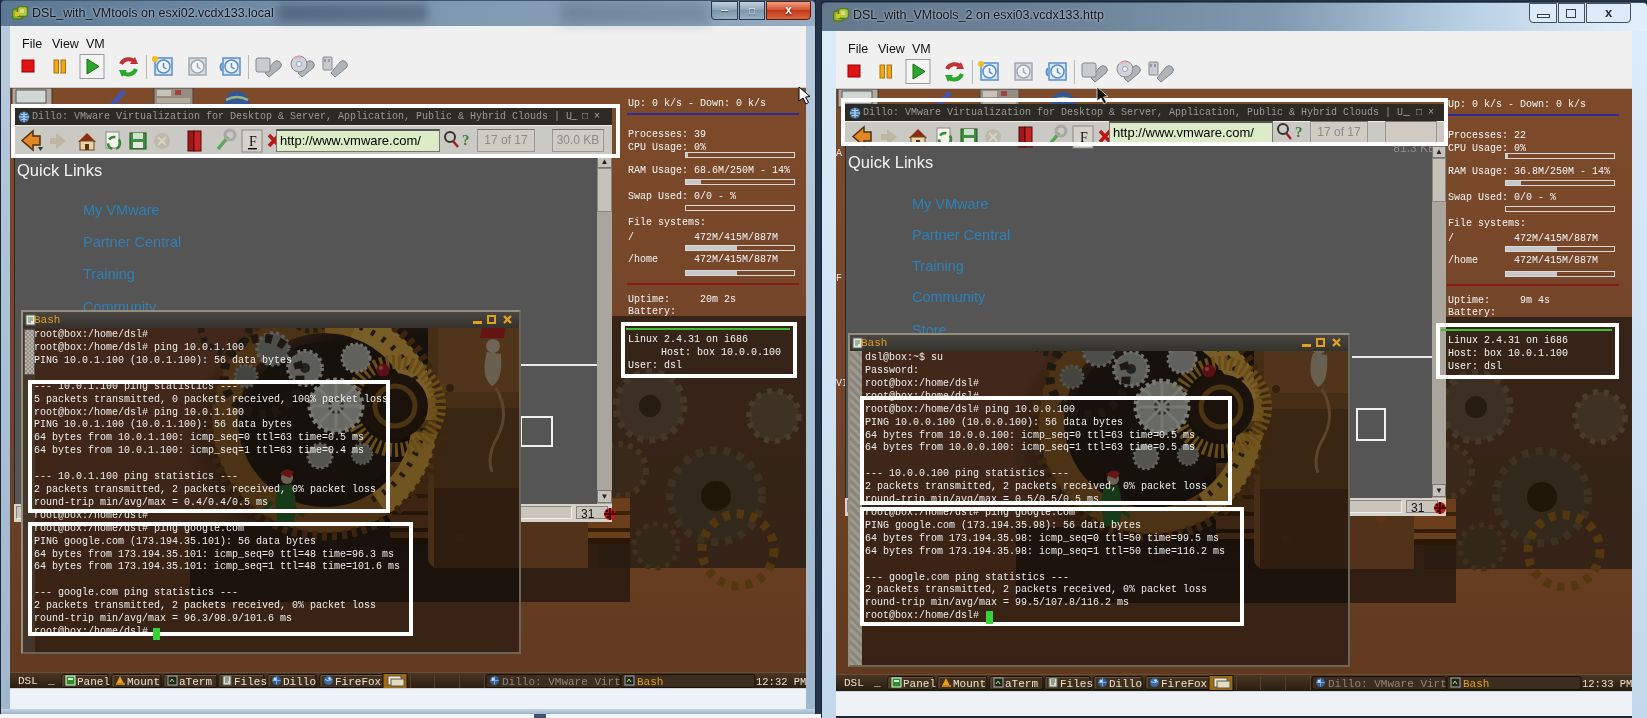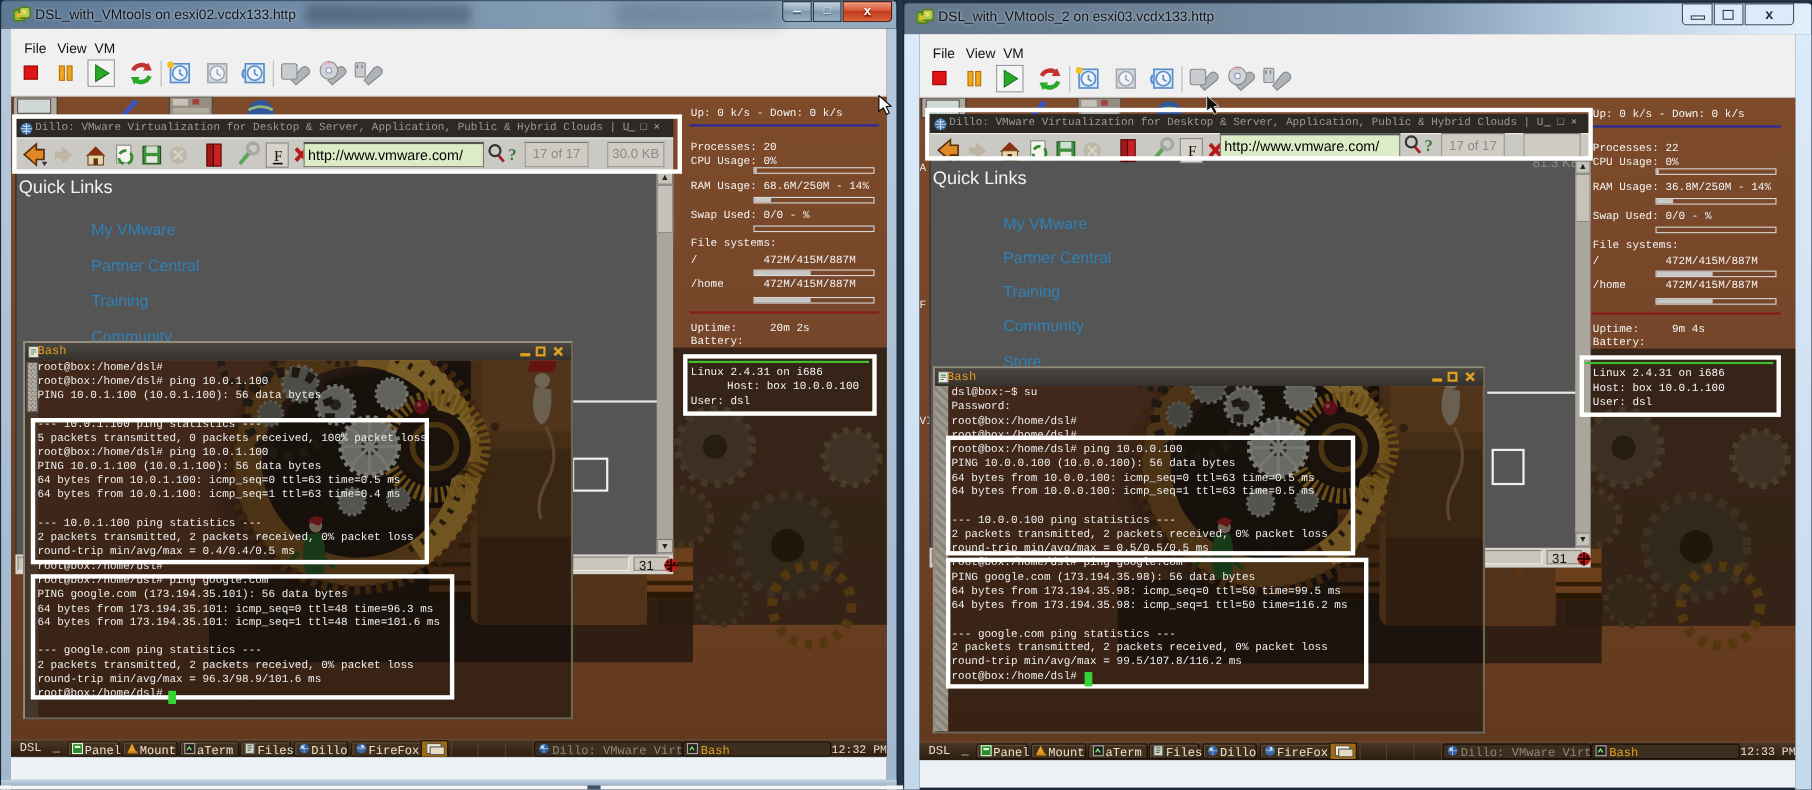--- a/index.html
+++ b/index.html
@@ -111,21 +111,21 @@
 </svg>
 
 <div class="a" style="left:0px;top:-1px;width:816px;height:719px;background:#1c2836"></div>
 <div class="a" style="left:1px;top:0px;width:814px;height:26px;background:linear-gradient(90deg,#5c7894 0%,#6c87a2 25%,#7d98b0 55%,#89a1b8 75%,#94acc2 100%);border-top:1px solid #42566c;border-radius:4px 4px 0 0"></div>
 <svg class="a" style="left:12px;top:6px" width="16" height="16">
     <rect x="0.5" y="3" width="10" height="10" rx="2.5" fill="#8cb832" stroke="#5a7a1a" stroke-width="1.5"></rect>
     <rect x="5.5" y="0.5" width="10" height="10" rx="2.5" fill="#a8cc50" stroke="#5a7a1a" stroke-width="1.5"></rect>
     <rect x="3" y="6" width="4" height="4" fill="#e8c020"></rect>
     <rect x="8" y="3" width="4" height="4" fill="#f0d860"></rect>
   </svg>
-<div class="a" style="left:32px;top:6px;font-size:12.5px;color:#10161c;text-shadow:0 0 3px rgba(255,255,255,0.7)">DSL_with_VMtools on esxi02.vcdx133.http</div>
+<div class="a" style="left:32px;top:6px;font-size:12.5px;color:#10161c;text-shadow:0 0 3px rgba(255,255,255,0.7)">DSL_with_VMtools on esxi02.vcdx133.local</div>
 <div class="a" style="left:711px;top:1px;width:27px;height:19px;background:linear-gradient(#c3d2e0,#8fa6ba 45%,#7e97ad 50%,#98aec2);border:1px solid #2a3a4a;border-radius:0 0 0 4px;color:#fff;font-size:13px;text-align:center;line-height:15px;text-shadow:0 1px 1px #345">–</div>
 <div class="a" style="left:739px;top:1px;width:26px;height:19px;background:linear-gradient(#c3d2e0,#8fa6ba 45%,#7e97ad 50%,#98aec2);border:1px solid #2a3a4a;font-size:10px;color:#fff;text-align:center;line-height:17px;text-shadow:0 1px 1px #345">□</div>
 <div class="a" style="left:766px;top:1px;width:45px;height:19px;background:linear-gradient(#f0a080,#d65436 45%,#c23a1a 50%,#d8643c);border:1px solid #5a1c0a;border-radius:0 0 4px 0;color:#fff;font-weight:bold;font-size:12px;text-align:center;line-height:17px;text-shadow:0 1px 2px #600">x</div>
 <div class="a" style="left:1px;top:26px;width:9px;height:692px;background:linear-gradient(#b7c9dd,#9fb6cc)"></div>
 <div class="a" style="left:806px;top:26px;width:9px;height:692px;background:linear-gradient(#b7c9dd,#9fb6cc)"></div>
 <div class="a" style="left:10px;top:26px;width:796px;height:62px;background:#f0f0f0;border-bottom:1px solid #c8c8c8"></div>
 <div class="a" style="left:22px;top:37px;font-size:12.5px;color:#111">File</div>
 <div class="a" style="left:52px;top:37px;font-size:12.5px;color:#111">View</div>
 <div class="a" style="left:86px;top:37px;font-size:12.5px;color:#111">VM</div>
 <svg class="a" style="left:14px;top:53px" width="340" height="28">
@@ -171,21 +171,21 @@
       <path d="M 100 16 L 112 2 L 116 5 L 104 18 Z" fill="#3858c8"></path>
       <rect x="144" y="0" width="39" height="17" fill="#98948c" stroke="#444"></rect>
       <rect x="147" y="2" width="14" height="6" fill="#d0d0c8"></rect>
       <rect x="165" y="2" width="6" height="5" fill="#a84040"></rect>
       <rect x="147" y="10" width="33" height="5" fill="#b8b4ac"></rect>
       <circle cx="227" cy="15" r="12" fill="#2858a8"></circle>
       <path d="M 216 12 q 11 -6 22 0 M 216 18 q 11 6 22 0" stroke="#9fc07f" fill="none" stroke-width="2.5"></path>
     </svg>
     <div class="a mono" style="left:618px;top:10px;font-size:10px;color:#f4f4f4;white-space:pre">Up: 0 k/s - Down: 0 k/s</div>
     <div class="a" style="left:617px;top:25px;width:172px;height:2px;background:#2a2a9a"></div>
-    <div class="a mono" style="left:618px;top:41px;font-size:10px;color:#f4f4f4;white-space:pre">Processes: 20</div>
+    <div class="a mono" style="left:618px;top:41px;font-size:10px;color:#f4f4f4;white-space:pre">Processes: 39</div>
     <div class="a mono" style="left:618px;top:54px;font-size:10px;color:#f4f4f4;white-space:pre">CPU Usage: 0%</div>
     <div class="a" style="left:675px;top:64px;width:110px;height:6px;border:1px solid #d8d8d8">
       <div style="height:100%;width:2%;background:#c8c8c8"></div>
     </div>
     <div class="a mono" style="left:618px;top:77px;font-size:10px;color:#f4f4f4;white-space:pre">RAM Usage: 68.6M/250M - 14%</div>
     <div class="a" style="left:675px;top:91px;width:110px;height:6px;border:1px solid #d8d8d8">
       <div style="height:100%;width:14%;background:#c8c8c8"></div>
     </div>
     <div class="a mono" style="left:618px;top:103px;font-size:10px;color:#f4f4f4;white-space:pre">Swap Used: 0/0 - %</div>
     <div class="a" style="left:675px;top:117px;width:110px;height:6px;border:1px solid #d8d8d8">

